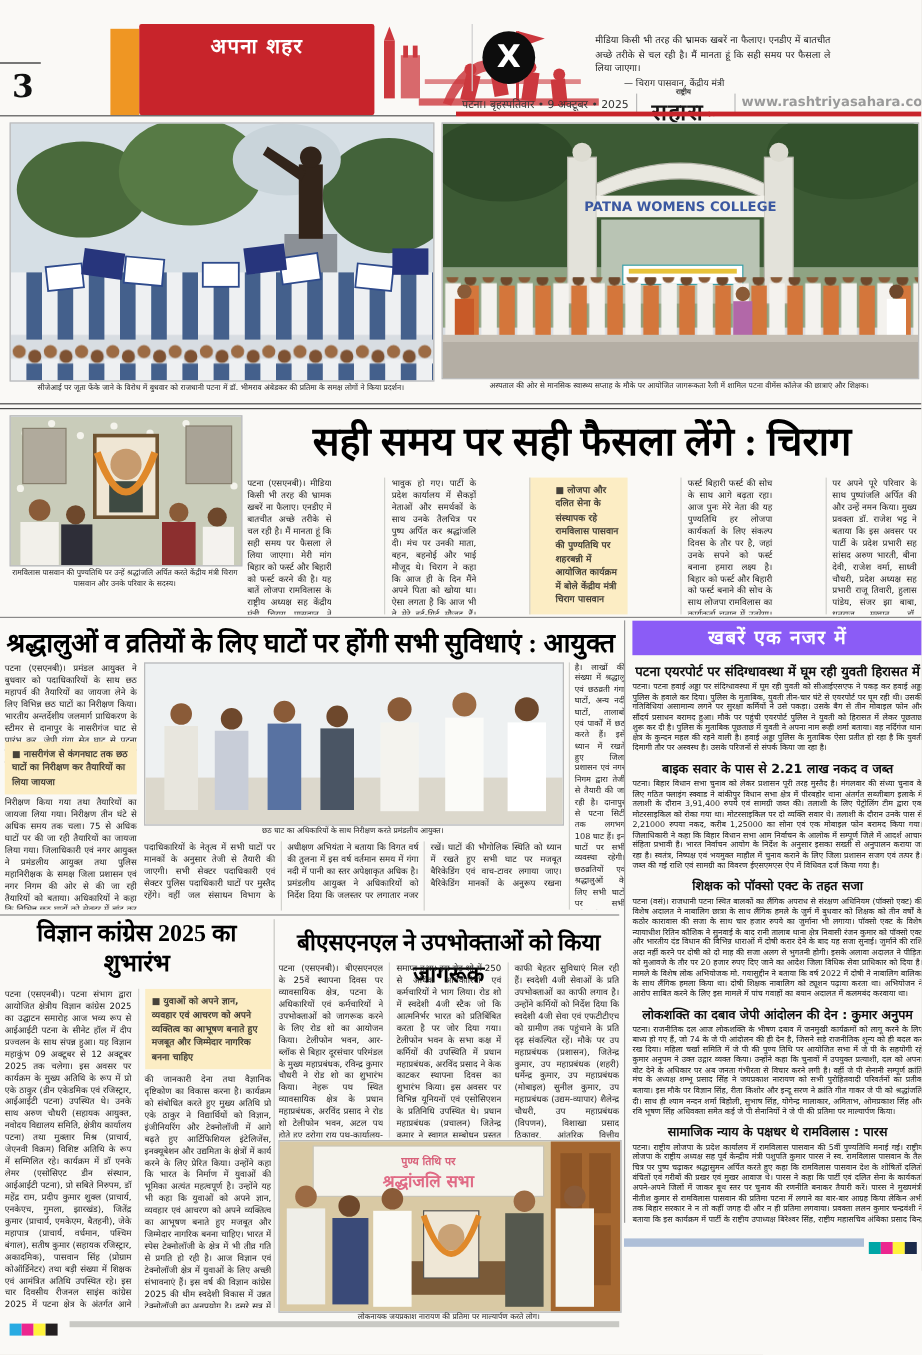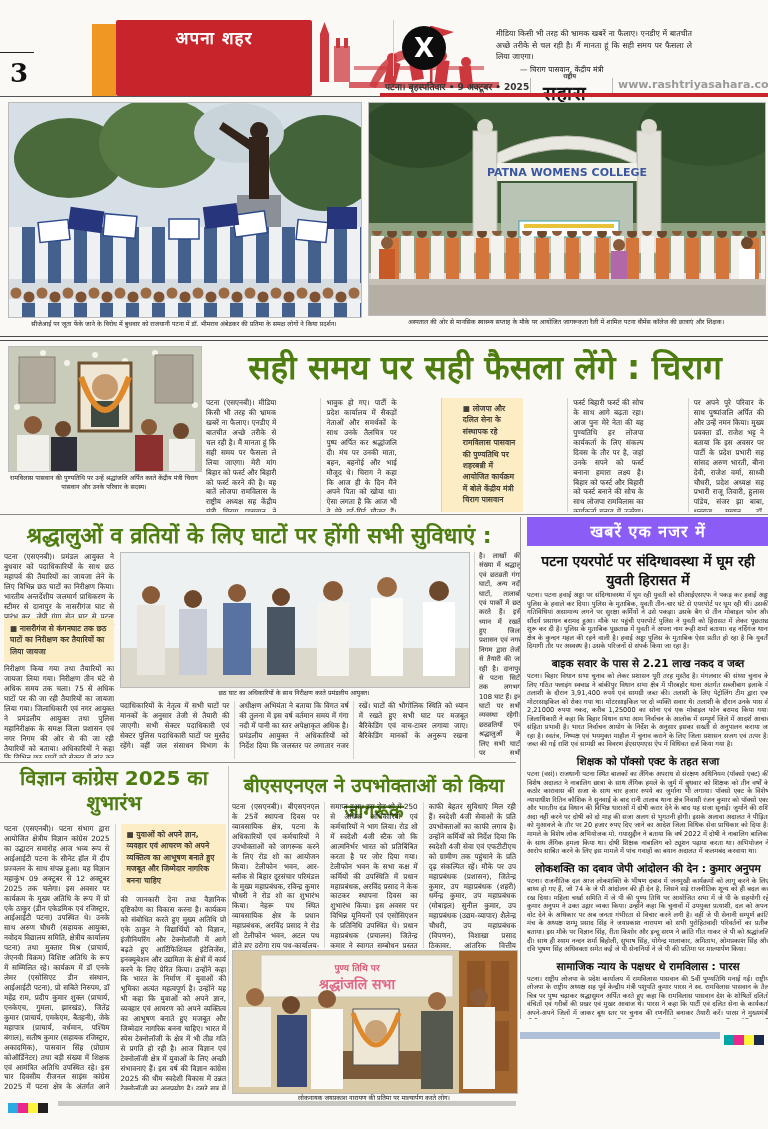--- a/index.html
+++ b/index.html
@@ -9,39 +9,39 @@
   
   .pageno{font-family:"DejaVu Serif",serif;font-weight:700;font-size:26px;color:#111;}
   .city-box{background:#c8242b;color:#fff;text-align:center;border-radius:2px;}
   .city-label{font-size:17px;font-weight:700;letter-spacing:1px;padding-top:6px;}
   .city-name{font-size:44px;font-weight:700;line-height:1.0;}
   .orange-strip{background:#ef9623;}
   .xcircle{width:44px;height:44px;border-radius:50%;background:#0d0d0d;color:#fff;
            display:flex;align-items:center;justify-content:center;font-weight:700;font-size:26px;}
   .quote{font-size:7.8px;line-height:1.5;color:#222;text-align:justify;}
   .attrib{font-size:7.5px;font-weight:400;color:#222;text-align:left;}
-  .dateline{font-size:9px;color:#333;font-weight:700;}
+  .dateline{font-size:9px;color:#333;font-weight:400;}
   .brand{font-family:"DejaVu Serif",serif;font-size:19px;font-weight:700;color:#151515;letter-spacing:1px;}
   .brand-small{font-size:6px;font-weight:700;color:#333;}
   .site{font-size:11px;color:#9a9a9a;font-weight:700;}
   .redbar{background:#c8242b;}
   
   .photo{overflow:hidden;background:#d8dde2;border:1px solid #bbb;}
   .cap{font-size:6.3px;color:#222;text-align:center;line-height:1.35;}
   .dblrule{border-top:1.5px solid #4a4a4a;border-bottom:1.5px solid #4a4a4a;height:3px;}
   .rule{border-top:1px solid #8a8a8a;height:0;}
   
   .body{font-size:7.2px;line-height:1.38;text-align:justify;color:#1a1a1a;}
   .cols{display:flex;}
   .col{flex:1;overflow:hidden;}
   .col + .col{border-left:1px solid #d2d2cd;margin-left:5px;padding-left:5px;}
   .hlbox{background:#fcedc4;padding:5px 6px;font-weight:700;font-size:7.6px;line-height:1.5;
          color:#46423a;text-align:left;}
   .hlbox p{margin:0 0 6px 16px;}
-  .h-main{font-weight:700;color:#4d7c0f;text-align:center;letter-spacing:0;}
+  .h-main{font-weight:700;color:#000000;text-align:center;letter-spacing:0;font-family:Liberation Serif, serif;}
   .glance{border-left:1px solid #9a9a9a;padding-left:6px;}
   .glance-head{background:#8b5cf6;color:#fff;font-weight:700;font-size:16px;text-align:center;
                padding:3px 0 4px;letter-spacing:1px;}
   .g-item-head{font-weight:700;color:#111;text-align:center;margin:5px 0 2px;}
   .g-body{font-size:6.6px;line-height:1.3;text-align:justify;color:#1c1c1c;}
   .sq{width:10px;height:10px;display:inline-block;}
 </style>
 </head>
 <body>
 
@@ -262,21 +262,21 @@
   <div class="abs body" style="left:474px;top:552px;width:42px;height:206px;font-size:6.8px;overflow:hidden;border-left:1px solid #d2d2cd;padding-left:4px;">है। लाखों की संख्या में श्रद्धालु एवं छठव्रती गंगा घाटों, अन्य नदी घाटों, तालाबों एवं पार्कों में छठ करते हैं। इसे ध्यान में रखते हुए जिला प्रशासन एवं नगर निगम द्वारा तेजी से तैयारी की जा रही है। दानापुर से पटना सिटी तक लगभग 108 घाट हैं। इन घाटों पर सभी व्यवस्था रहेगी। छठव्रतियों एवं श्रद्धालुओं के लिए सभी घाटों पर सभी बुनियादी सुविधाएं उपलब्ध रहेंगी। पुरुष एवं महिला के लिए अलग-अलग चेंजिंग रूम्स, स्वच्छ पेयजल, शेड, वाहन पार्किंग की बेहतर सुविधा रहेगी।</div>
 
   <div class="abs body" style="left:4px;top:758px;width:0;height:0;overflow:hidden;">के बगल में पेड़ दें ताकि श्रद्धालु उधर न जाएं। सभी घाटों पर बड़े-बड़े अक्षरों में घाटों का नाम एवं वाच टावरों तथा अन्य सुरक्षात्मक संरचनाओं का नम्बरिंग करने को कहा गया। घाटों पर एनडीआरएफ एवं एसडीआरएफ टीम के साथ सम्पूर्ण आपदा प्रबंधन तंत्र 24 घंटा तैनात रहेगा।</div>
 
   <div class="abs rule" style="left:0;top:762px;width:516px;"></div>
 
   <div class="abs glance" style="left:520px;top:517px;width:242px;height:502px;overflow:hidden;">
     <div class="glance-head">खबरें एक नजर में</div>
 
     <div>
-      <div class="g-item-head" style="font-size:14px;">पटना एयरपोर्ट पर संदिग्धावस्था में घूम रही युवती हिरासत में</div>
+      <div class="g-item-head" style="font-size:11px;">पटना एयरपोर्ट पर संदिग्धावस्था में घूम रही युवती हिरासत में</div>
       <div class="g-body">पटना। पटना हवाई अड्डा पर संदिग्धावस्था में घूम रही युवती को सीआईएसएफ ने पकड़ कर हवाई अड्डा पुलिस के हवाले कर दिया। पुलिस के मुताबिक, युवती तीन-चार घंटे से एयरपोर्ट पर घूम रही थी। उसकी गतिविधियां असामान्य लगने पर सुरक्षा कर्मियों ने उसे पकड़ा। उसके बैग से तीन मोबाइल फोन और सौंदर्य प्रसाधन बरामद हुआ। मौके पर पहुंची एयरपोर्ट पुलिस ने युवती को हिरासत में लेकर पूछताछ शुरू कर दी है। पुलिस के मुताबिक पूछताछ में युवती ने अपना नाम रूही शर्मा बताया। वह नर्दिगंज थाना क्षेत्र के कुन्दन महल की रहने वाली है। हवाई अड्डा पुलिस के मुताबिक ऐसा प्रतीत हो रहा है कि युवती दिमागी तौर पर अस्वस्थ है। उसके परिजनों से संपर्क किया जा रहा है।</div>
     </div>
     <div>
       <div class="g-item-head" style="font-size:10.5px;">बाइक सवार के पास से 2.21 लाख नकद व जब्त</div>
       <div class="g-body">पटना। बिहार विधान सभा चुनाव को लेकर प्रशासन पूरी तरह मुस्तैद है। मंगलवार की संध्या चुनाव के लिए गठित फ्लाइंग स्क्वाड ने बांकीपुर विधान सभा क्षेत्र में पीरबहोर थाना अंतर्गत सब्जीबाग इलाके में तलाशी के दौरान 3,91,400 रुपये एवं सामग्री जब्त की। तलाशी के लिए पेट्रोलिंग टीम द्वारा एक मोटरसाइकिल को रोका गया था। मोटरसाइकिल पर दो व्यक्ति सवार थे। तलाशी के दौरान उनके पास से 2,21000 रुपया नकद, करीब 1,25000 का सोना एवं एक मोबाइल फोन बरामद किया गया। जिलाधिकारी ने कहा कि बिहार विधान सभा आम निर्वाचन के आलोक में सम्पूर्ण जिले में आदर्श आचार संहिता प्रभावी है। भारत निर्वाचन आयोग के निर्देश के अनुसार इसका सख्ती से अनुपालन कराया जा रहा है। स्वतंत्र, निष्पक्ष एवं भयमुक्त माहौल में चुनाव कराने के लिए जिला प्रशासन सजग एवं तत्पर है। जब्त की गई राशि एवं सामग्री का विवरण ईएसएमएस ऐप में विधिवत दर्ज किया गया है।</div>
     </div>
     <div>
       <div class="g-item-head" style="font-size:10.5px;">शिक्षक को पॉक्सो एक्ट के तहत सजा</div>
       <div class="g-body">पटना (वसं)। राजधानी पटना स्थित बालकों का लैंगिक अपराध से संरक्षण अधिनियम (पॉक्सो एक्ट) की विशेष अदालत ने नाबालिग छात्रा के साथ लैंगिक हमले के जुर्म में बुधवार को शिक्षक को तीन वर्षों के कठोर कारावास की सजा के साथ चार हजार रुपये का जुर्माना भी लगाया। पॉक्सो एक्ट के विशेष न्यायाधीश रितिन कौशिक ने सुनवाई के बाद रानी तालाब थाना क्षेत्र निवासी रंजन कुमार को पॉक्सो एक्ट और भारतीय दंड विधान की विभिन्न धाराओं में दोषी करार देने के बाद यह सजा सुनाई। जुर्माने की राशि अदा नहीं करने पर दोषी को दो माह की सजा अलग से भुगतनी होगी। इसके अलावा अदालत ने पीड़िता को मुआवजे के तौर पर 20 हजार रुपए दिए जाने का आदेश जिला विधिक सेवा प्राधिकार को दिया है। मामले के विशेष लोक अभियोजक मो. गयासुद्दीन ने बताया कि वर्ष 2022 में दोषी ने नाबालिग बालिका के साथ लैंगिक हमला किया था। दोषी शिक्षक नाबालिग को ट्यूशन पढ़ाया करता था। अभियोजन ने आरोप साबित करने के लिए इस मामले में पांच गवाहों का बयान अदालत में कलमबंद करवाया था।</div>
     </div>

